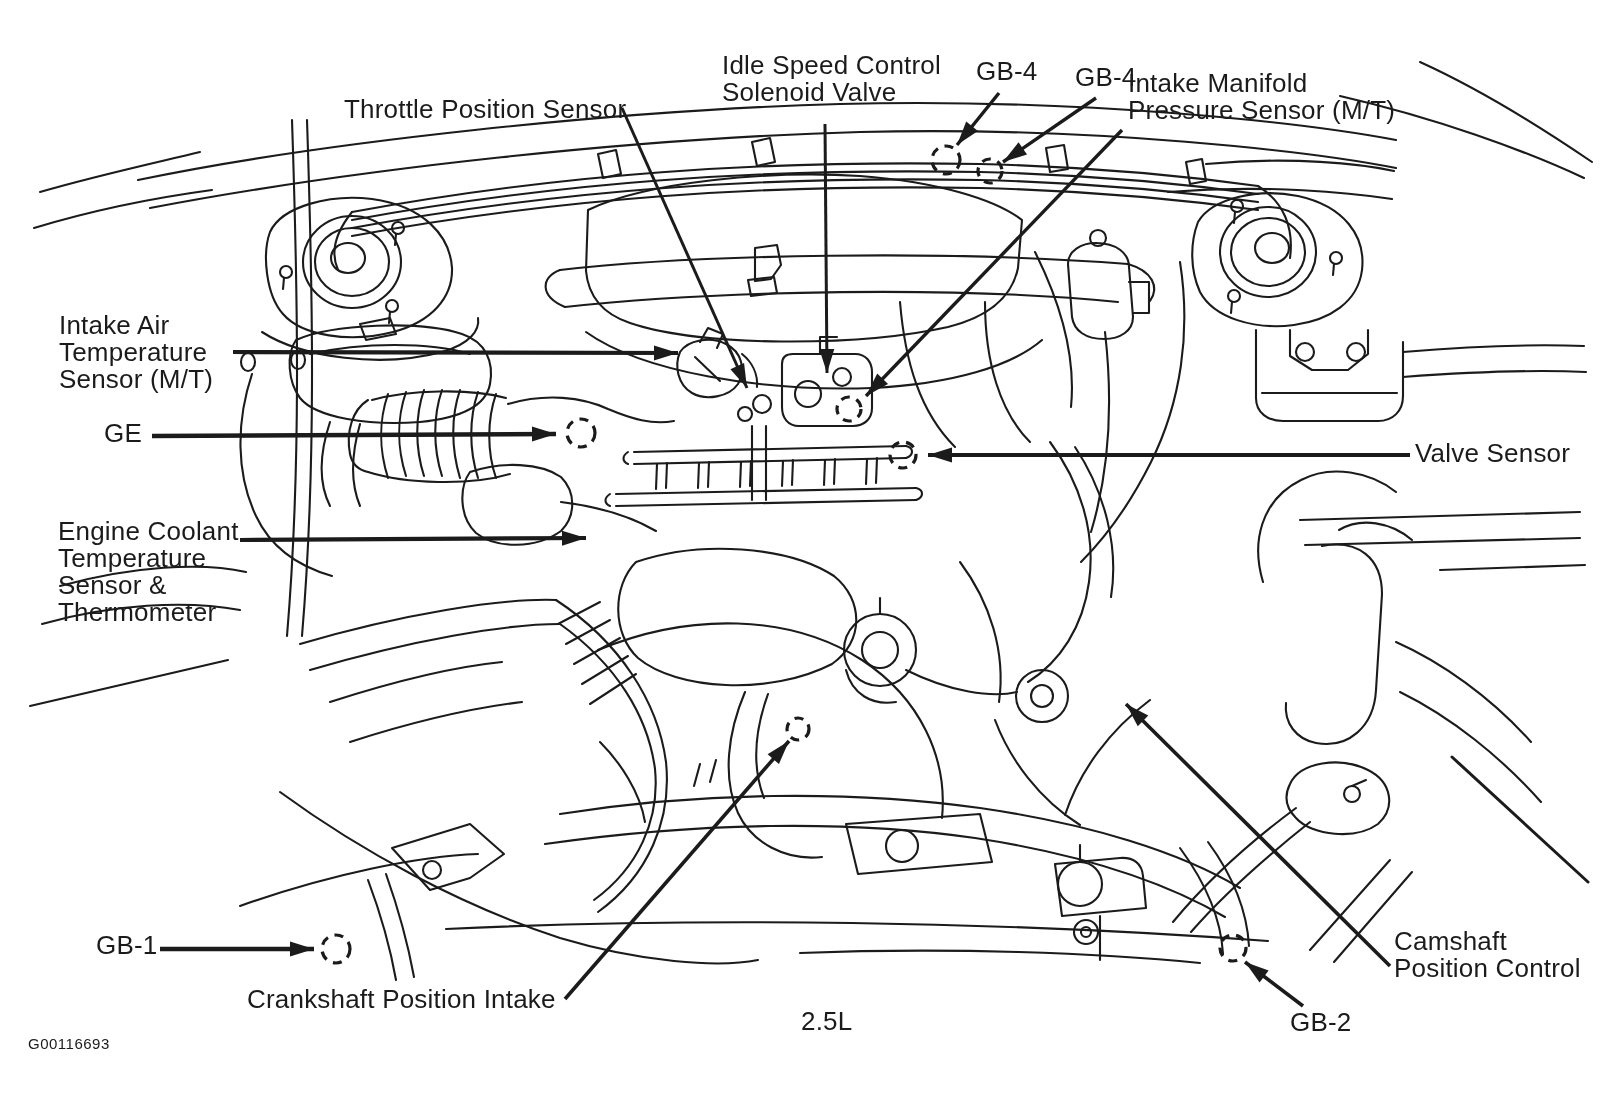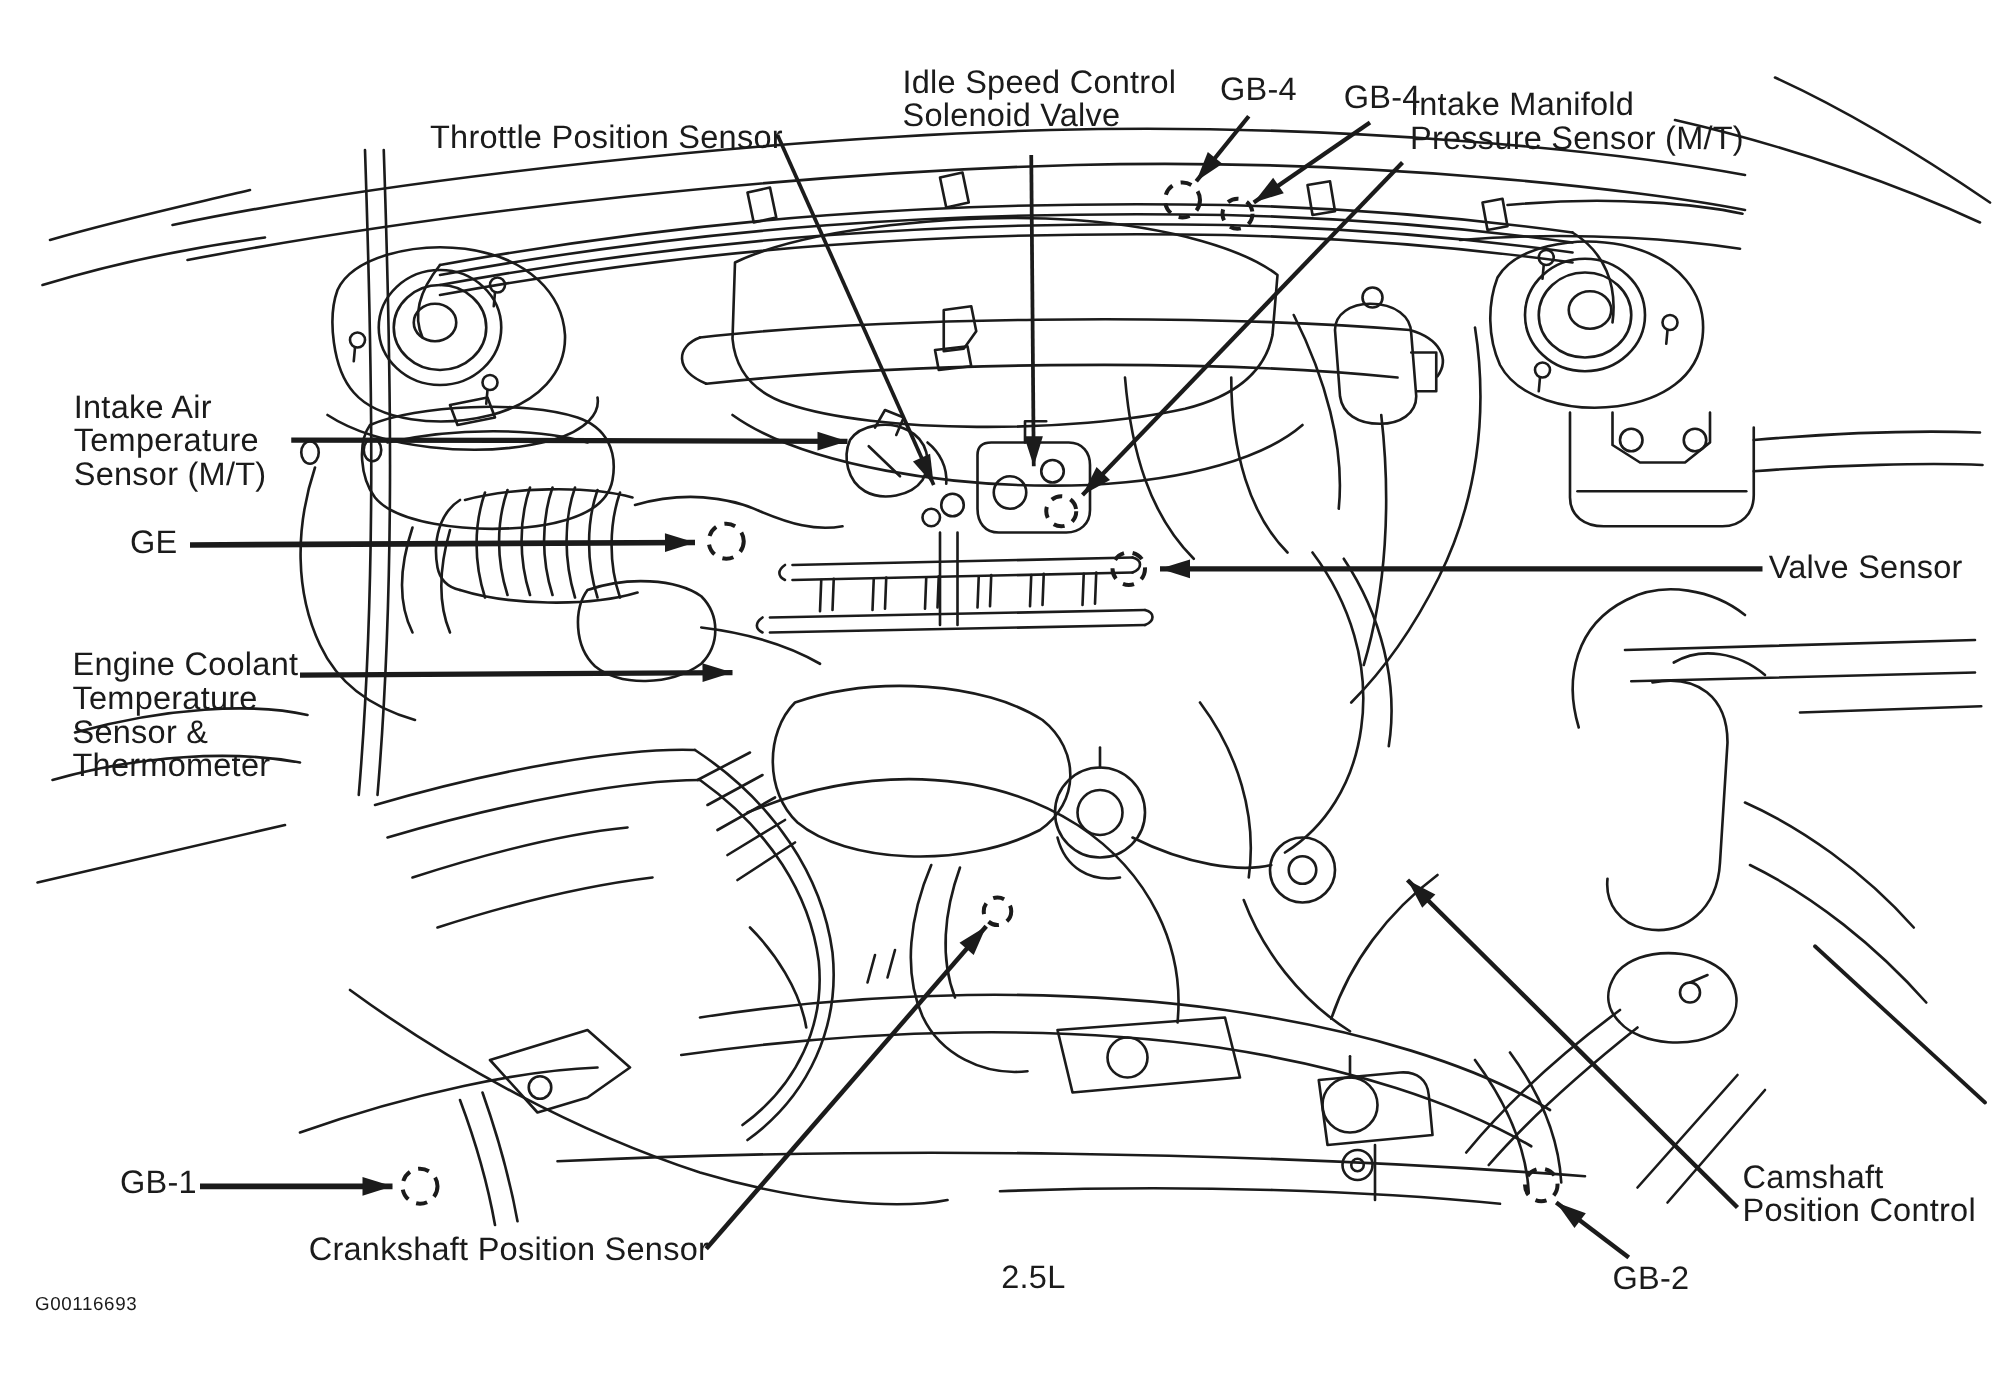--- a/index.html
+++ b/index.html
@@ -255,20 +255,20 @@
       <div class="label" style="left: 59px; top: 312px;">Intake Air
 Temperature
 Sensor (M/T)</div>
       <div class="label" style="left: 104px; top: 420px;">GE</div>
       <div class="label" style="left: 58px; top: 518px;">Engine Coolant
 Temperature
 Sensor &amp;
 Thermometer</div>
       <div class="label" style="left: 1415px; top: 440px;">Valve Sensor</div>
       <div class="label" style="left: 96px; top: 932px;">GB-1</div>
-      <div class="label" style="left: 247px; top: 986px;">Crankshaft Position Sensor</div>
+      <div class="label" style="left: 247px; top: 986px;">Crankshaft Position Intake</div>
       <div class="label" style="left: 790px; top: 1008px; margin-left: 11px;">2.5L</div>
       <div class="label" style="left: 1290px; top: 1009px;">GB-2</div>
       <div class="label" style="left: 1394px; top: 928px;">Camshaft
 Position Control</div>
       <div class="label small" style="left: 28px; top: 1030px;">G00116693</div>
     </div>
 </div>
 
 </body></html>

